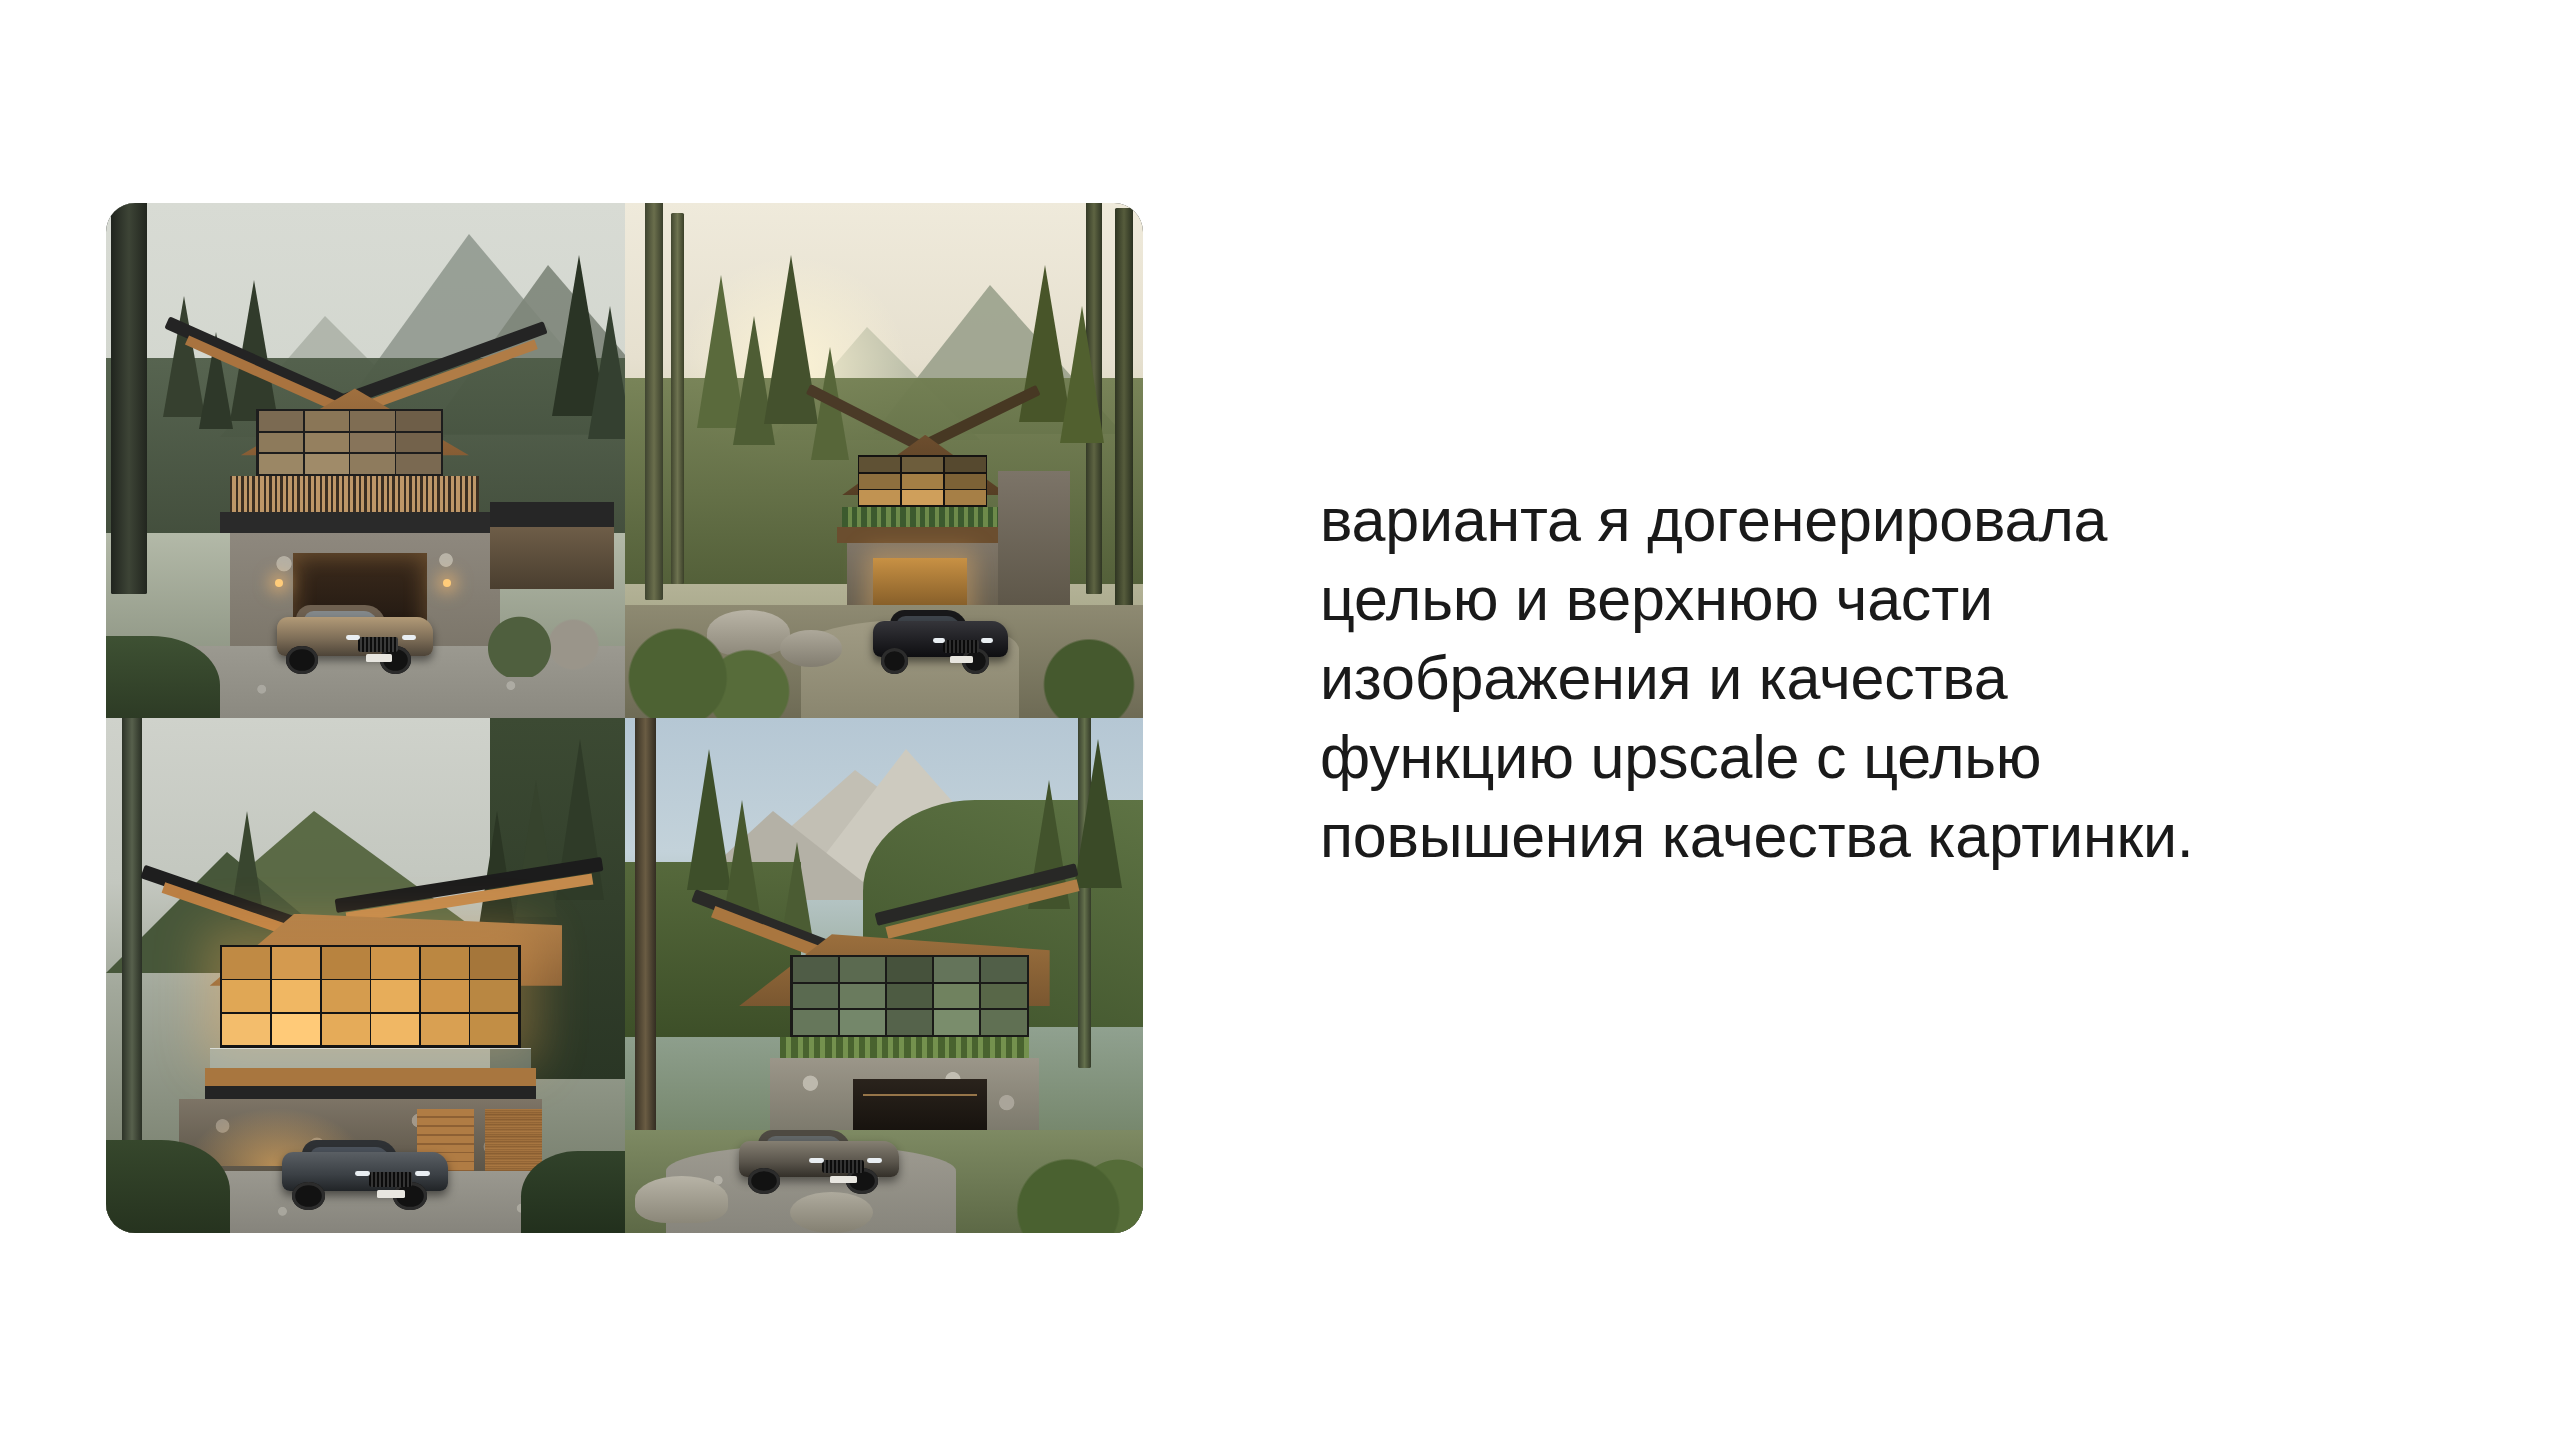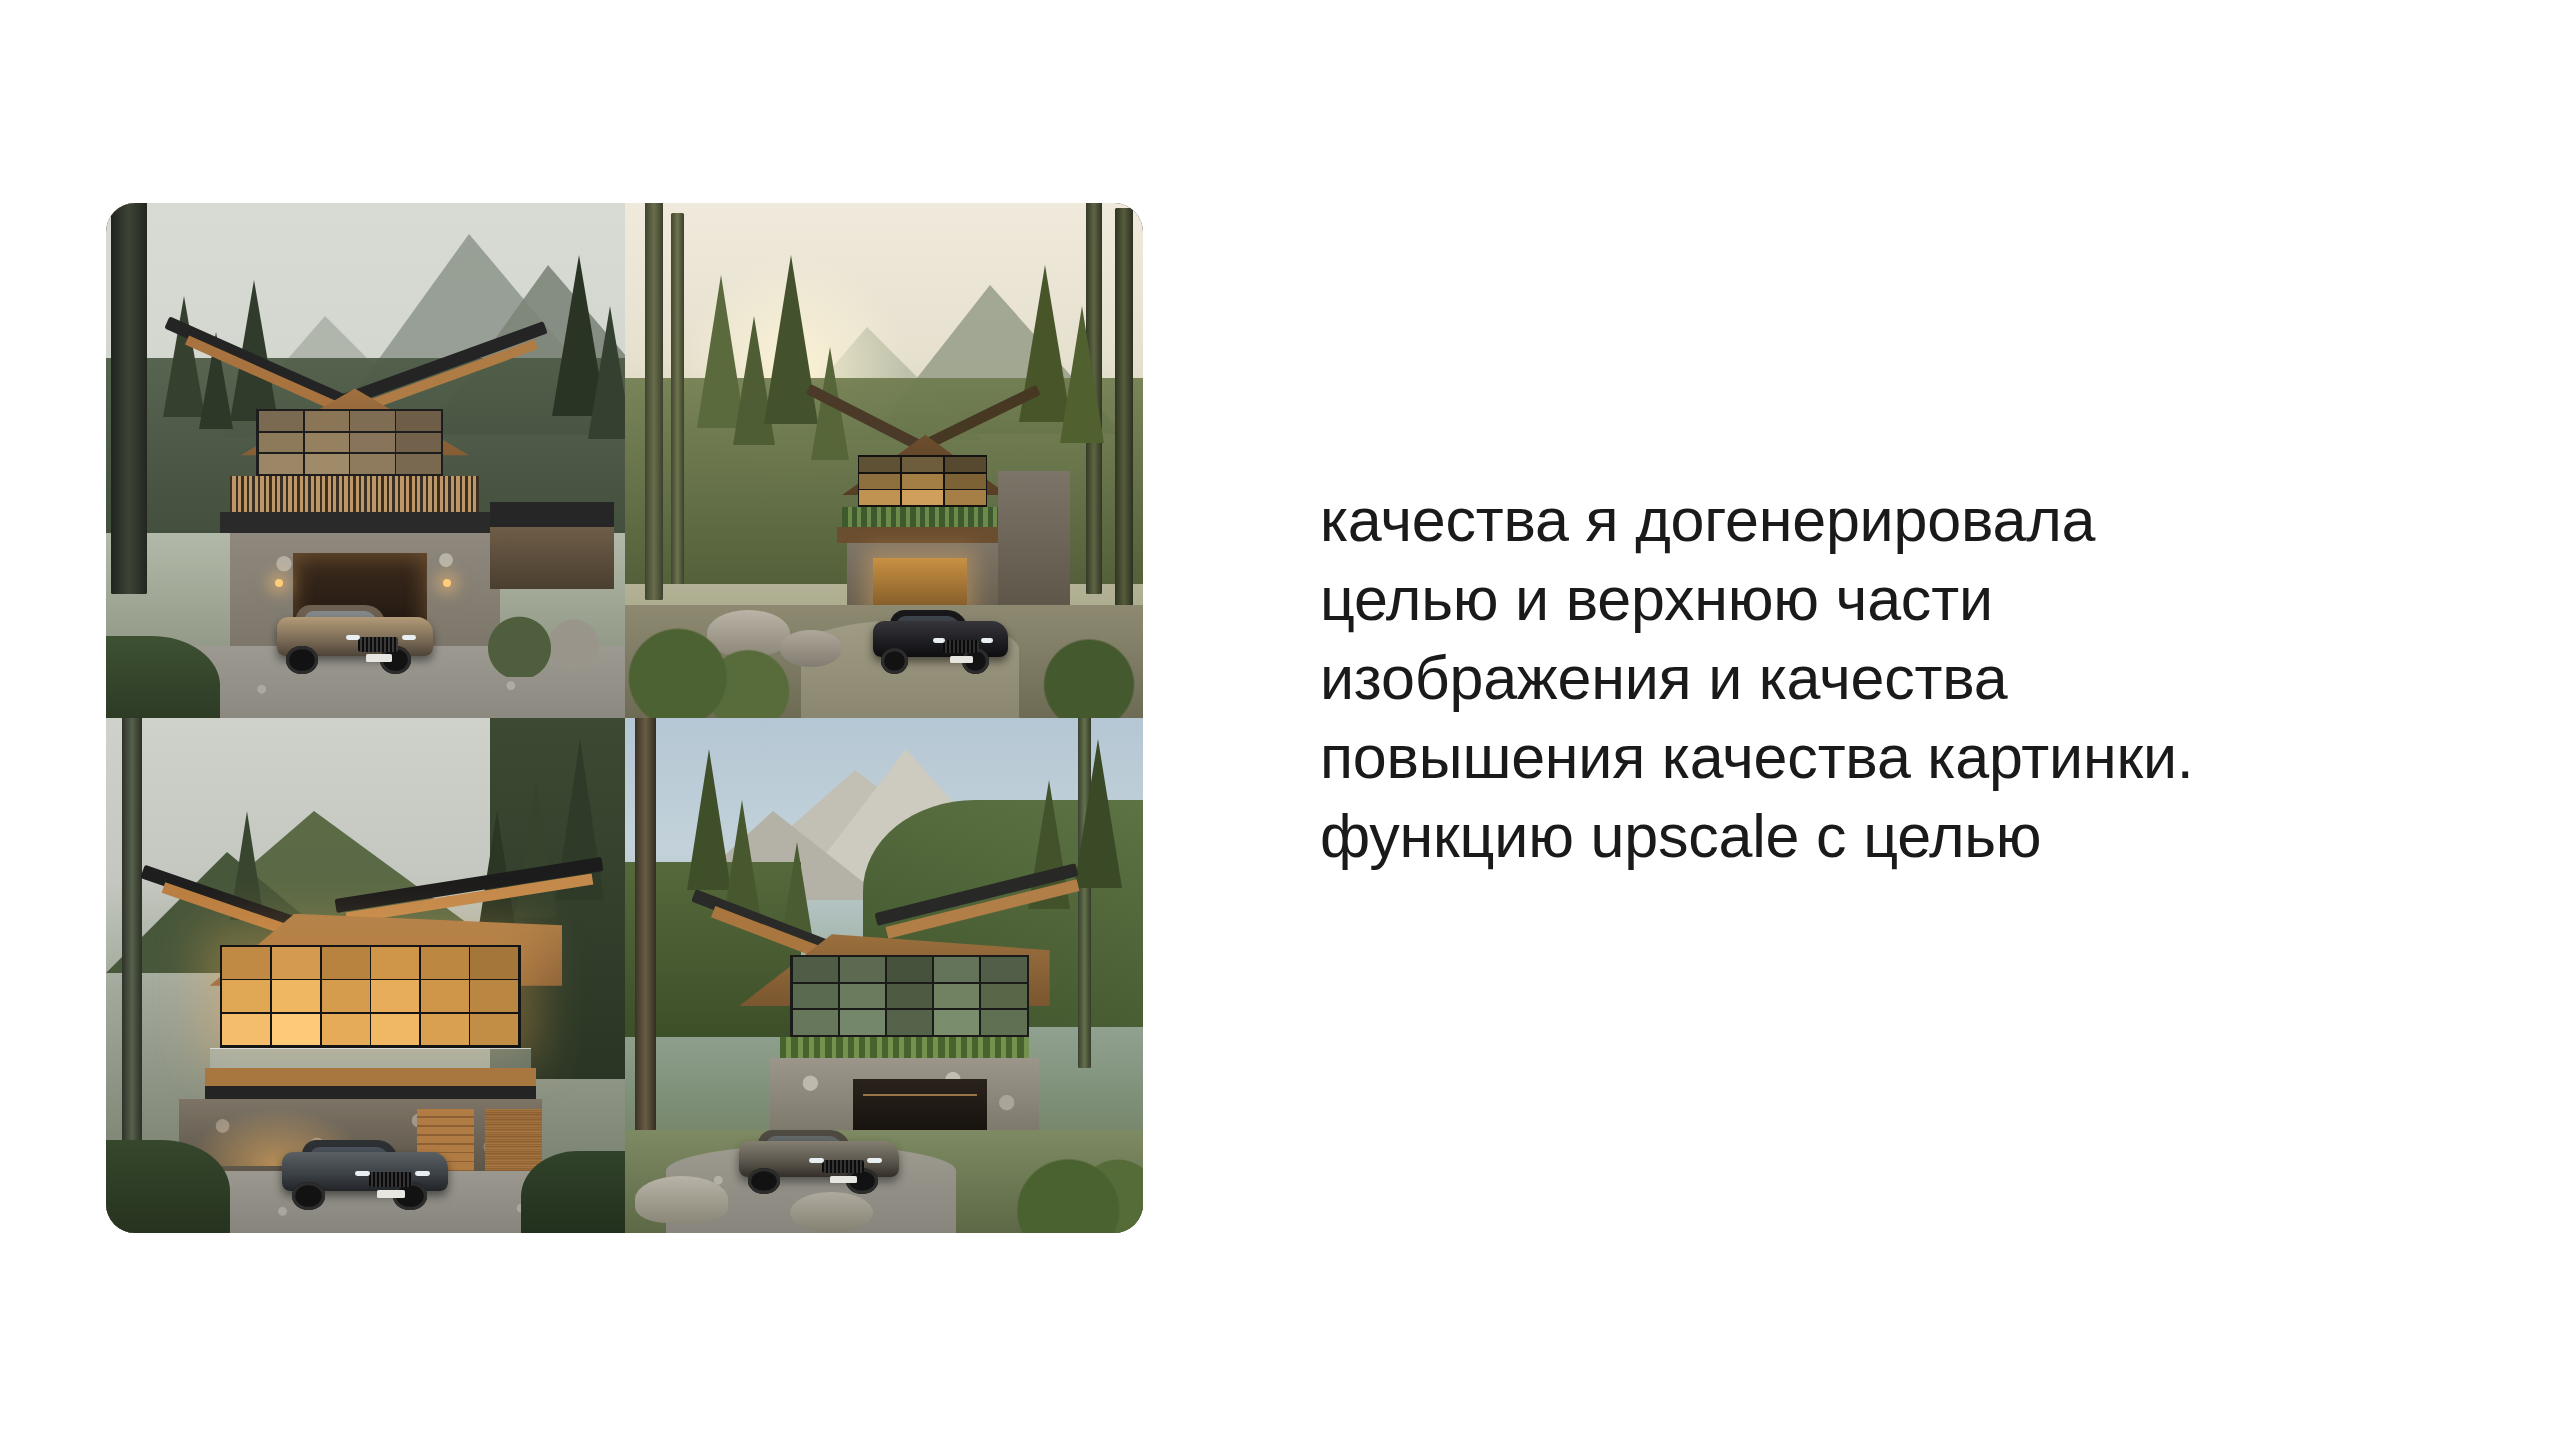--- a/index.html
+++ b/index.html
@@ -429,21 +429,21 @@
           <div class="hlight" style="left:44%;top:46%;width:9%;"></div>
           <div class="hlight" style="left:80%;top:46%;width:9%;"></div>
           <div class="plate" style="left:57%;top:74%;width:17%;height:12%;"></div>
         </div>
       </div>
 
     </div>
   </div>
 
   <div class="copy">
-    <p>качества я догенерировала</p>
+    <p>варианта я догенерировала</p>
     <p>целью и верхнюю части</p>
     <p>изображения и качества</p>
+    <p>функцию upscale с целью</p>
     <p>повышения качества картинки.</p>
-    <p>функцию upscale с целью</p>
   </div>
 
 </div>
 
 
 </body></html>

